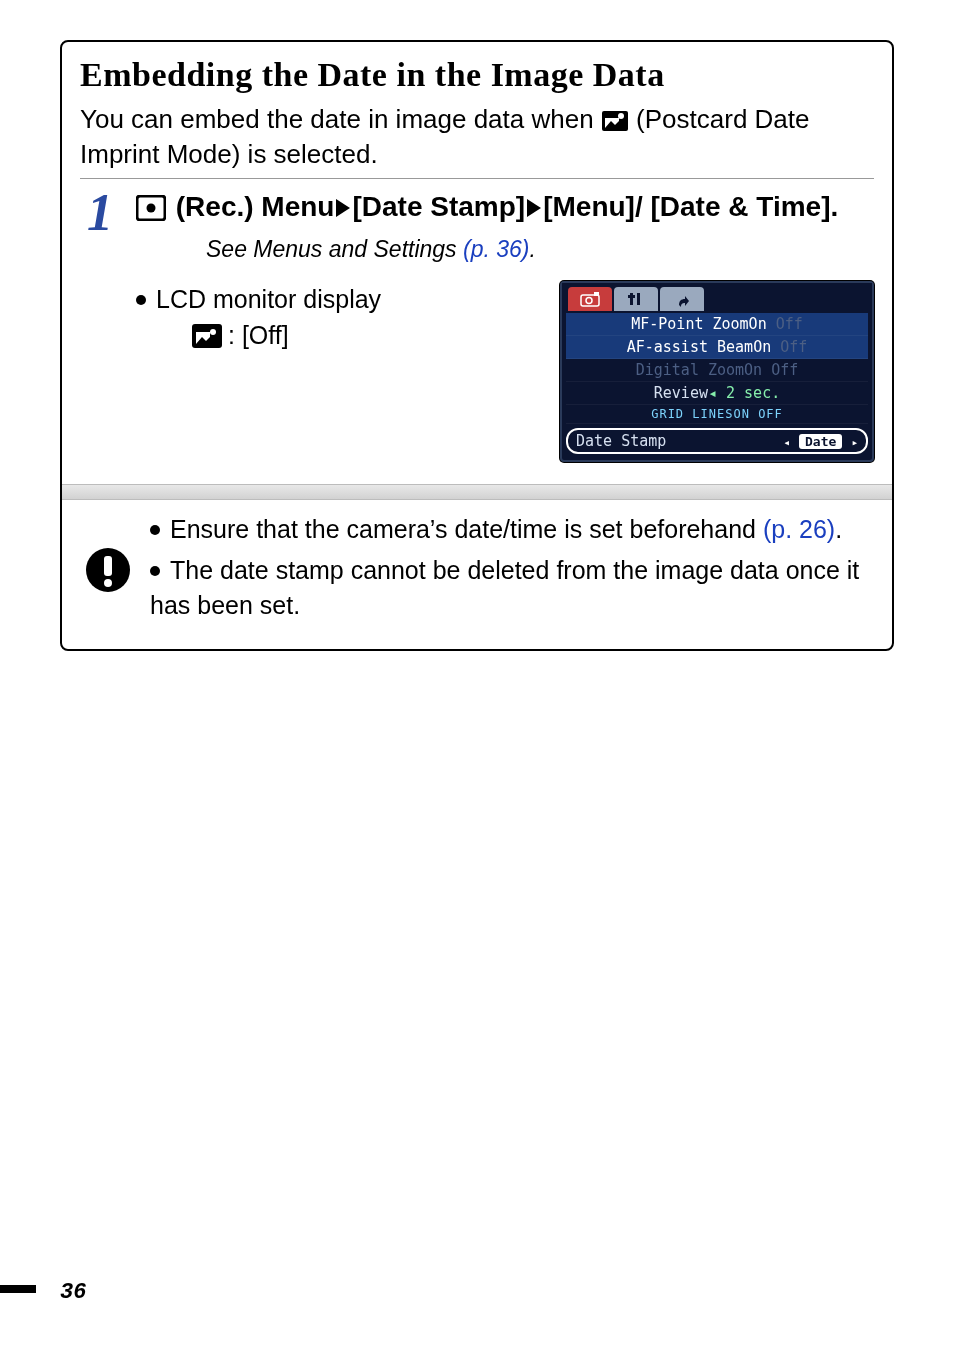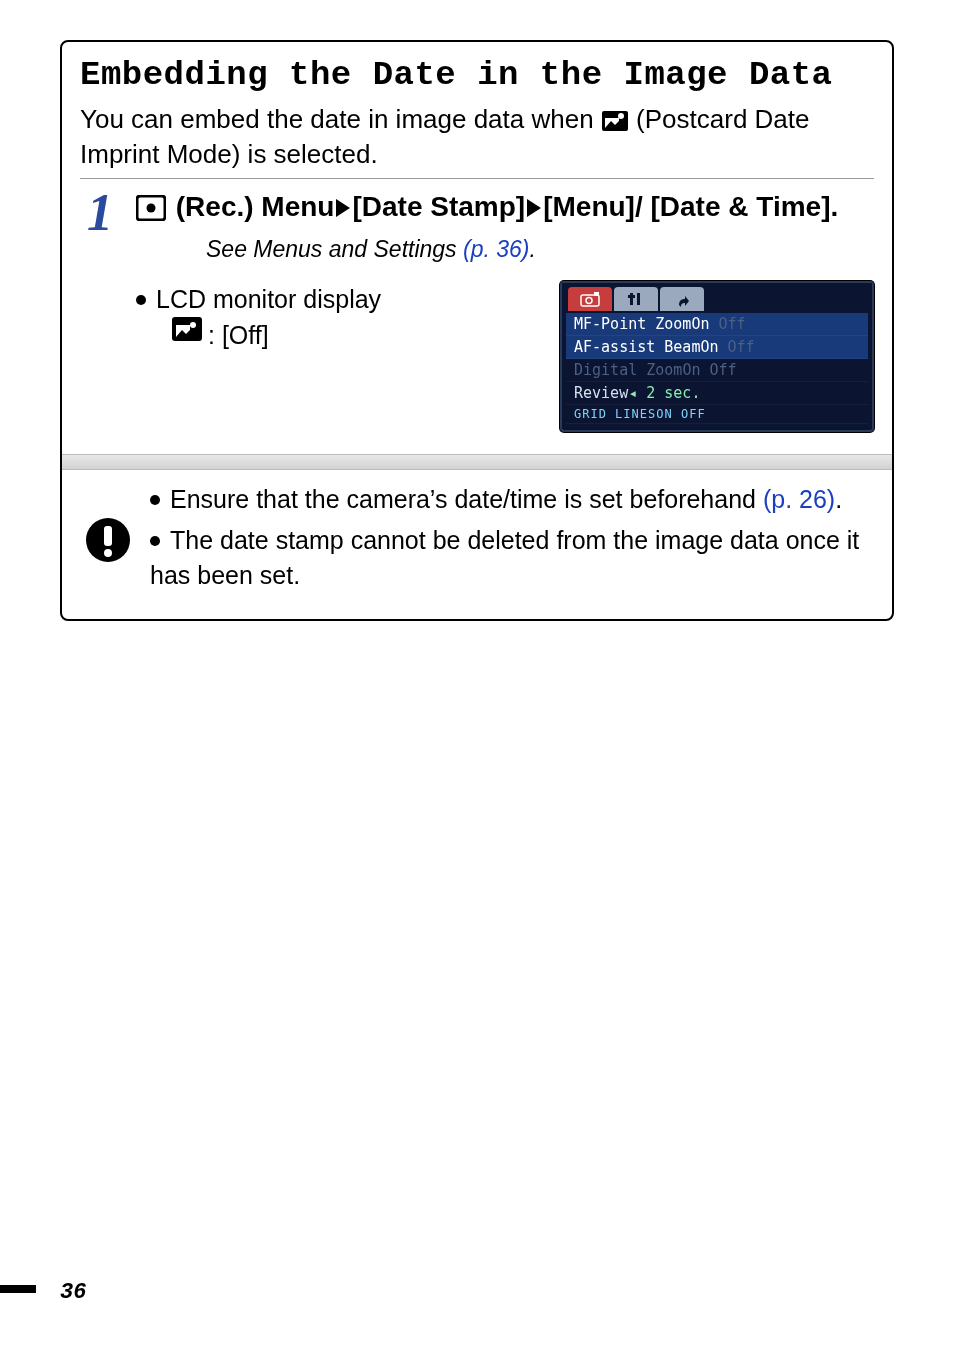--- a/index.html
+++ b/index.html
@@ -1,44 +1,44 @@
 <!DOCTYPE html>
 <html><head>
 <meta charset="utf-8">
 <style>
   html,body{margin:0;padding:0;background:#fff;font-family:Helvetica,Arial,sans-serif;color:#000}
   .page{width:954px;height:1345px;position:relative;box-sizing:border-box;padding:40px 60px}
   .card{border:2px solid #000;border-radius:8px;padding:10px 18px 16px;box-sizing:border-box}
-  .title{font-family:Liberation Mono, monospace;font-weight:900;font-size:34px;margin:4px 0 8px;letter-spacing:.5px}
+  .title{font-family:Liberation Serif, serif;font-weight:900;font-size:34px;margin:4px 0 8px;letter-spacing:.5px}
   .intro{font-size:26px;line-height:1.35;margin:0 0 6px}
   .intro .inline-icon{display:inline-flex;vertical-align:-4px}
   hr.sep{border:none;border-top:1px solid #999;margin:6px 0 0}
   .step{display:flex;align-items:flex-start;gap:16px;margin-top:6px;position:relative}
   .step-num{font-family:Georgia,"Times New Roman",serif;font-style:italic;font-weight:900;font-size:52px;color:#2a4aa0;line-height:1;margin-top:2px;min-width:40px;text-align:center}
   .step-body{flex:1}
   .step-head{font-family:Arial,Helvetica,sans-serif;font-weight:900;font-size:28px;line-height:1.3;margin:4px 0 10px}
   .step-head .tri{display:inline-block;width:0;height:0;border-top:9px solid transparent;border-bottom:9px solid transparent;border-left:14px solid #000;margin:0 2px;vertical-align:-1px}
   .step-head .rec-icon{display:inline-flex;vertical-align:-5px;margin-right:2px}
   .see{font-style:italic;font-size:23px;margin:0 0 18px 70px}
   .see a,.link{color:#1a3fbf;text-decoration:none}
   .row{display:flex;align-items:flex-start}
   .col-text{flex:1}
   .bul{font-size:25px;line-height:1.45}
   .bul .dot{display:inline-block;width:10px;height:10px;background:#000;border-radius:50%;margin-right:10px;vertical-align:3px}
-  .indent{margin-left:36px;font-size:25px;line-height:1.5;display:flex;gap:6px}
+  .indent{margin-left:56px;font-size:25px;line-height:1.5;display:flex;align-items:center;gap:6px}
   .mini-icon{display:inline-flex;width:30px;height:24px;background:#000;border-radius:3px;align-items:center;justify-content:center;color:#fff;font-size:14px}
   .mini-icon svg{display:block}
   
   .lcd{width:310px;background:#0b1430;border:2px solid #2a3a5a;border-radius:4px;padding-bottom:6px;font-family:"Lucida Console",Monaco,monospace;font-size:15px;color:#d6e0f0;box-shadow:0 0 0 1px #000}
   .lcd .tabs{display:flex;gap:0;background:#0b1430;padding:4px 6px 0}
   .lcd .tab{height:24px;width:44px;background:#9aa9be;border-radius:4px 4px 0 0;margin-right:2px;display:flex;align-items:center;justify-content:center}
   .lcd .tab.active{background:#c73c3c}
   .lcd .tab svg{display:block}
   .lcd .list{margin:0;padding:2px 4px 0}
-  .lcd .li{display:flex;justify-content:flex-start;align-items:center;padding:2px 8px;border-bottom:1px solid rgba(255,255,255,.05)}
+  .lcd .li{display:flex;justify-content:center;align-items:center;padding:2px 8px;border-bottom:1px solid rgba(255,255,255,.05)}
   .lcd .li.zoom{background:#183a7a;color:#fff}
   .lcd .li.af{background:#183a7a;color:#fff}
   .lcd .li.dz{color:#4c5f84}
   .lcd .li .on{color:#fff}
   .lcd .li .off{color:#ff8a2a}
   .lcd .li .dim{color:#4c5f84}
   .lcd .li .val{color:#86efac}
   .lcd .li.rev{background:#0b1430}
   .lcd .li.grid{color:#7dd3fc;font-size:12px;letter-spacing:1px;text-transform:uppercase}
   .lcd .stamp-wrap{margin:4px 4px 0;position:relative}
@@ -143,20 +143,26 @@
                 </div>
               <div class="li rev">
                   <span>Review</span>
                   <span class="val">◂ <span>2 sec.</span></span>
                 </div>
               <div class="li grid">
                   <span>Grid Lines</span>
                   <span><span>On</span> <span>Off</span></span>
                 </div>
             </div>
+            <div class="stamp-wrap">
+              <div class="stamp">
+                <span>Date Stamp</span>
+                <span><span class="ar">◂</span> <span class="pill">Date</span> <span class="ar">▸</span></span>
+              </div>
+            </div>
           </div>
         </div>
       </div>
     </div>
 
     <div class="band"></div>
 
     <div class="notes">
       <div class="warn-icon">
         <svg width="48" height="48" viewBox="0 0 48 48">

